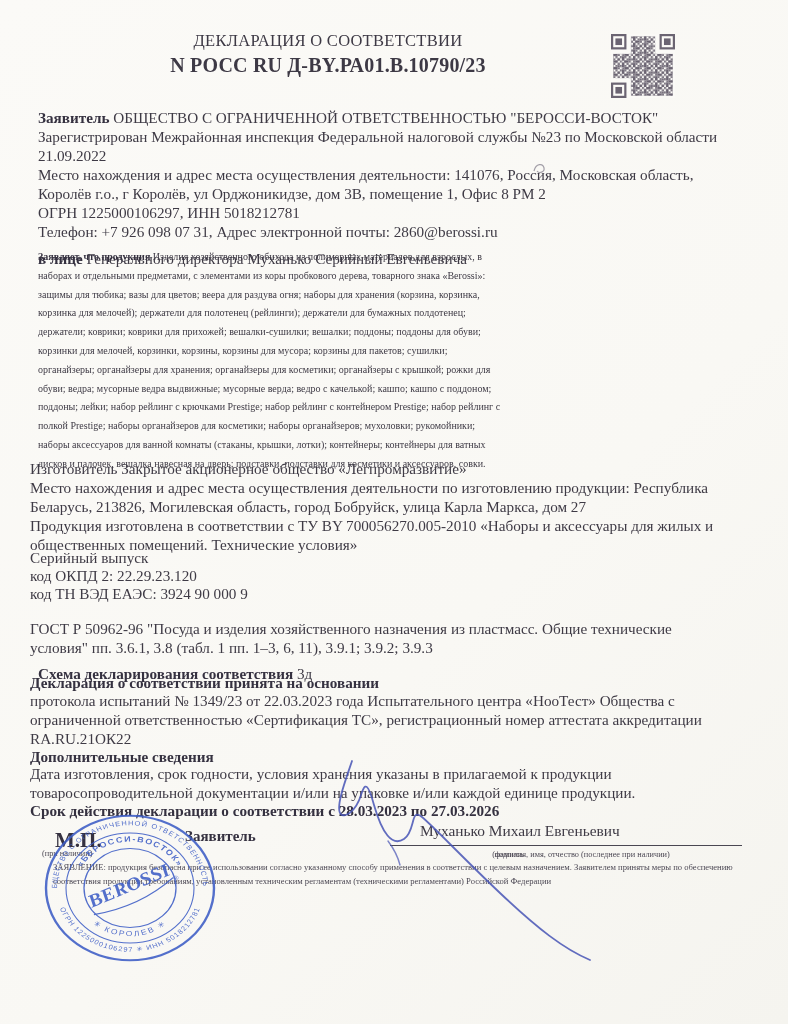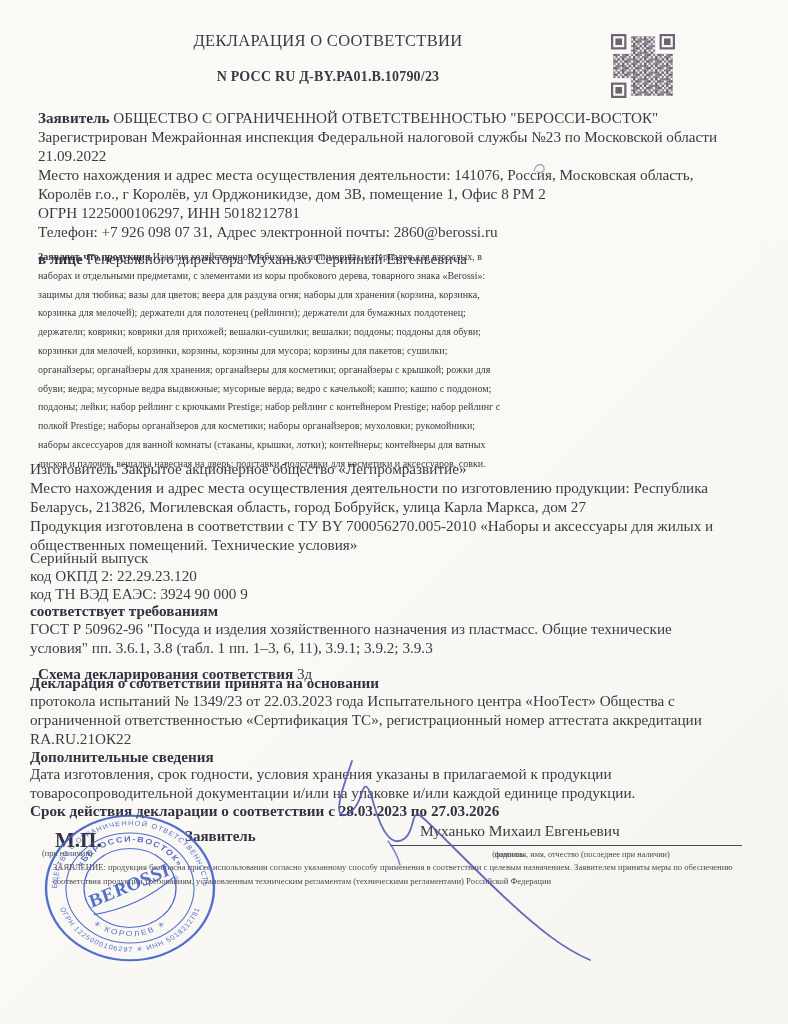--- a/index.html
+++ b/index.html
@@ -10,21 +10,21 @@
   }
   .page{
     position:absolute;left:0;top:0;width:788px;height:1024px;
     background:linear-gradient(135deg,#fbfaf7 0%,#f9f8f4 60%,#f5f4ef 100%);
     overflow:hidden;
     color:#3e3a45;
   }
   .abs{position:absolute;}
   .title-wrap{left:128px;top:31px;width:400px;text-align:center;}
   .title-1{font-size:16.5px;font-weight:normal;color:#3d3945;letter-spacing:.3px;}
-  .title-2{font-size:14px;font-weight:bold;color:#3d3945;margin-top:18px;letter-spacing:.2px;}
+  .title-2{font-size:20px;font-weight:bold;color:#3d3945;margin-top:3px;letter-spacing:.2px;}
   .body-block{left:30px;width:740px;font-size:15.2px;line-height:19px;}
   .pre{white-space:pre;}
   b,.bold{font-weight:bold;color:#353140;}
   p{margin:8px;}
   .small-declares{font-size:10px;line-height:18.8px;}
   .fineprint{
     left:30px;top:860px;width:745px;
     font-family:"Liberation Serif",serif;
     font-size:8.6px;line-height:14px;color:#4c4854;white-space:pre;margin-left:23px;
   }
@@ -104,21 +104,20 @@
 
   <div class="abs body-block pre" style="top:459px">Изготовитель Закрытое акционерное общество «Легпромразвитие»
 Место нахождения и адрес места осуществления деятельности по изготовлению продукции: Республика
 Беларусь, 213826, Могилевская область, город Бобруйск, улица Карла Маркса, дом 27
 Продукция изготовлена в соответствии с ТУ BY 700056270.005-2010 «Наборы и аксессуары для жилых и
 общественных помещений. Технические условия»</div>
   <div class="abs body-block pre" style="top:549px;line-height:18px">Серийный выпуск
 код ОКПД 2: 22.29.23.120
 код ТН ВЭД ЕАЭС: 3924 90 000 9</div>
 
-  <div class="abs body-block bold" style="top:601px">соответствует требованиям</div>
   <div class="abs body-block pre" style="top:619px">ГОСТ Р 50962-96 "Посуда и изделия хозяйственного назначения из пластмасс. Общие технические
 условия" пп. 3.6.1, 3.8 (табл. 1 пп. 1–3, 6, 11), 3.9.1; 3.9.2; 3.9.3</div>
   <div class="abs body-block" style="top:656px">
     <p><b>Схема декларирования соответствия</b><span class="pre"> 3д</span></p>
   </div>
 
   <div class="abs body-block bold" style="top:673px">Декларация о соответствии принята на основании</div>
   <div class="abs body-block pre" style="top:691px">протокола испытаний № 1349/23 от 22.03.2023 года Испытательного центра «НооТест» Общества с
 ограниченной ответственностью «Сертификация ТС», регистрационный номер аттестата аккредитации
 RA.RU.21ОК22</div>

